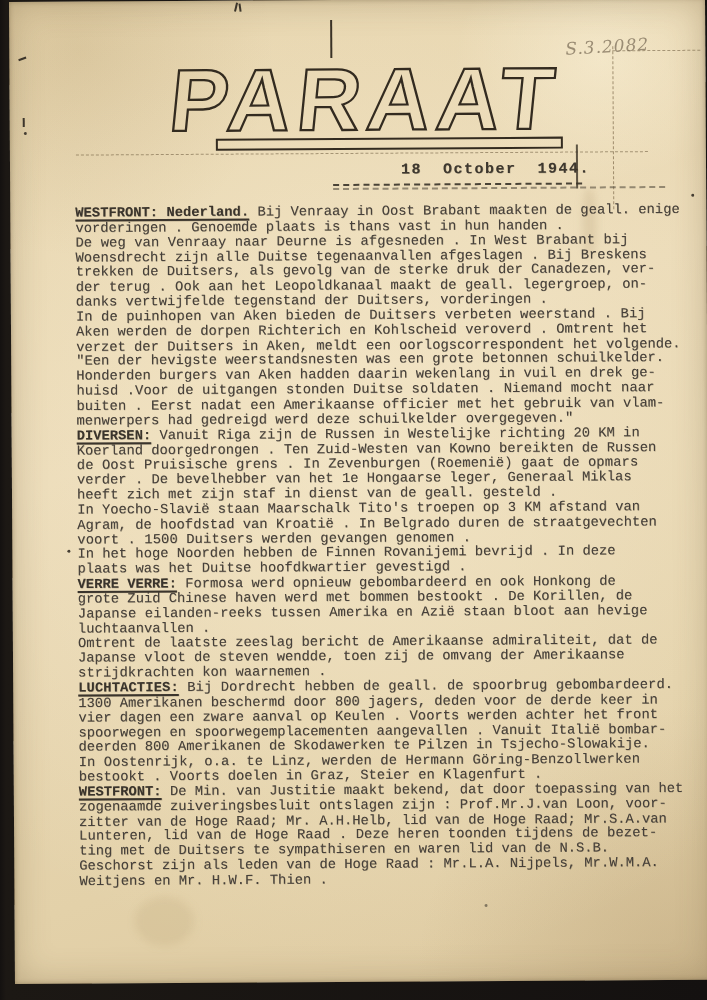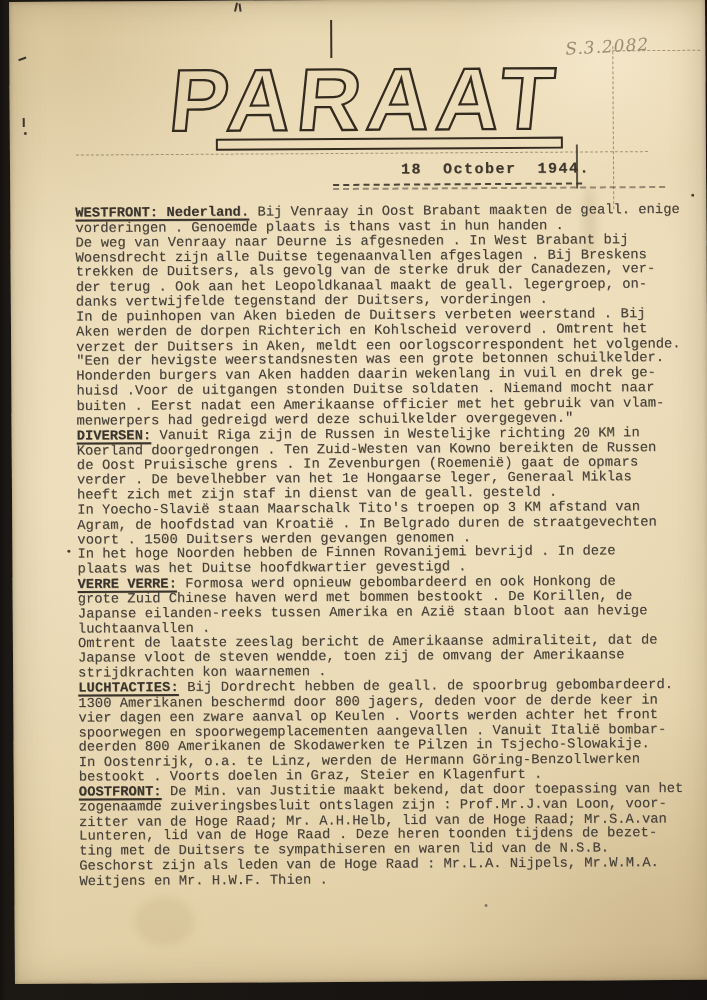--- a/index.html
+++ b/index.html
@@ -118,21 +118,21 @@
         <div class="tline">Omtrent de laatste zeeslag bericht de Amerikaanse admiraliteit, dat de</div>
         <div class="tline">Japanse vloot de steven wendde, toen zij de omvang der Amerikaanse</div>
         <div class="tline">strijdkrachten kon waarnemen .</div>
         <div class="tline"><span class="hd">LUCHTACTIES:</span> Bij Dordrecht hebben de geall. de spoorbrug gebombardeerd.</div>
         <div class="tline">1300 Amerikanen beschermd door 800 jagers, deden voor de derde keer in</div>
         <div class="tline">vier dagen een zware aanval op Keulen . Voorts werden achter het front</div>
         <div class="tline">spoorwegen en spoorwegemplacementen aangevallen . Vanuit Italië bombar-</div>
         <div class="tline">deerden 800 Amerikanen de Skodawerken te Pilzen in Tsjecho-Slowakije.</div>
         <div class="tline">In Oostenrijk, o.a. te Linz, werden de Hermann Göring-Benzollwerken</div>
         <div class="tline">bestookt . Voorts doelen in Graz, Steier en Klagenfurt .</div>
-        <div class="tline"><span class="hd">OOSTFRONT:</span> De Min. van Justitie maakt bekend, dat door toepassing van het</div>
+        <div class="tline"><span class="hd">WESTFRONT:</span> De Min. van Justitie maakt bekend, dat door toepassing van het</div>
         <div class="tline">zogenaamde zuiveringsbesluit ontslagen zijn : Prof.Mr.J.van Loon, voor-</div>
         <div class="tline">zitter van de Hoge Raad; Mr. A.H.Helb, lid van de Hoge Raad; Mr.S.A.van</div>
         <div class="tline">Lunteren, lid van de Hoge Raad . Deze heren toonden tijdens de bezet-</div>
         <div class="tline">ting met de Duitsers te sympathiseren en waren lid van de N.S.B.</div>
         <div class="tline">Geschorst zijn als leden van de Hoge Raad : Mr.L.A. Nijpels, Mr.W.M.A.</div>
         <div class="tline">Weitjens en Mr. H.W.F. Thien .</div>
       </div>
   </div>
 </div>
 

